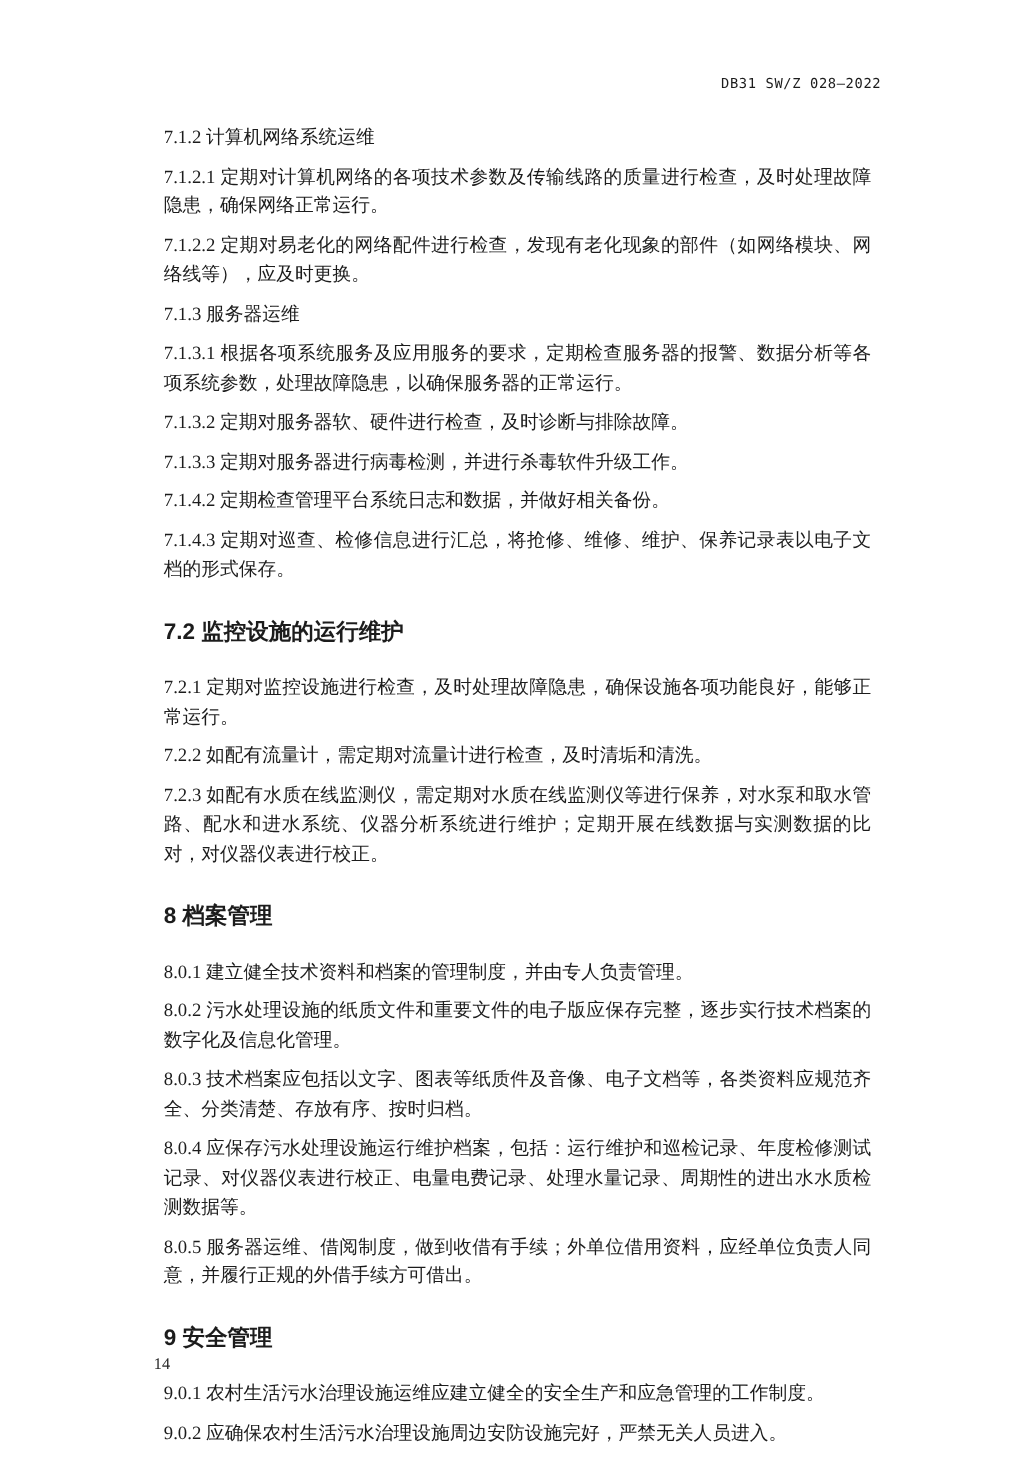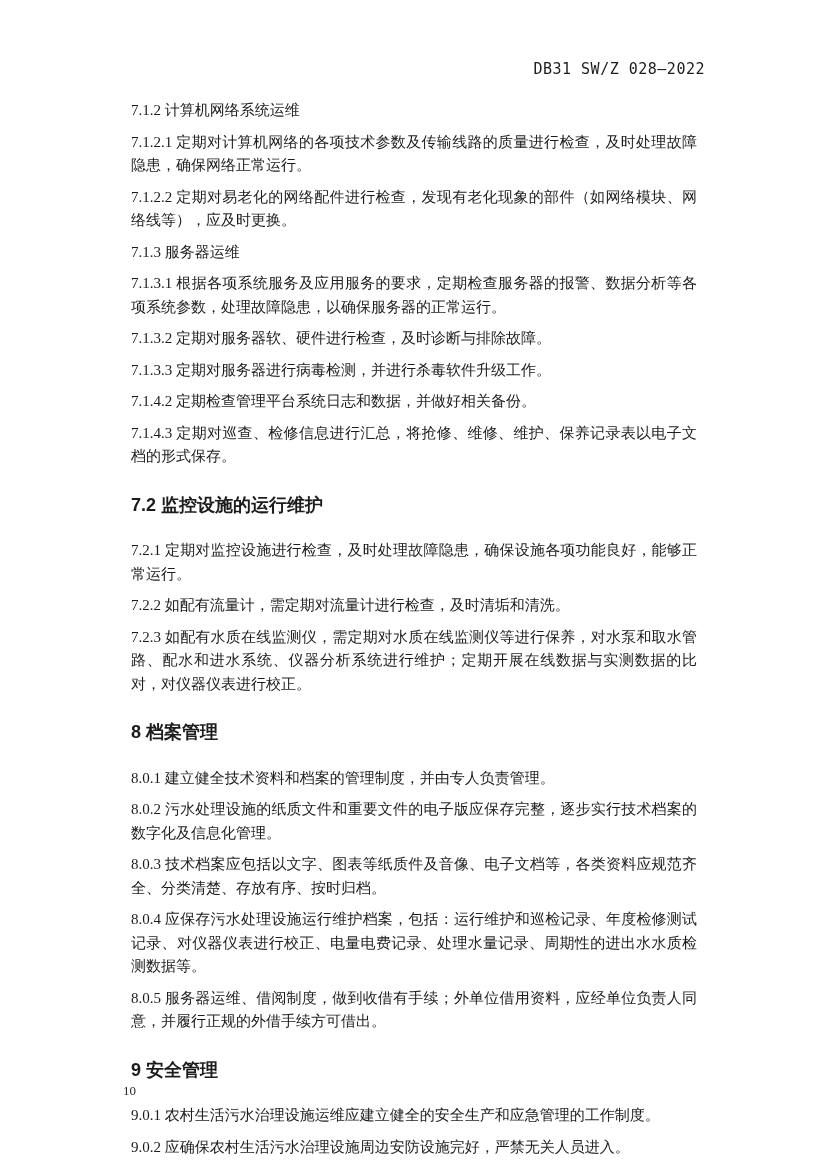--- a/index.html
+++ b/index.html
@@ -10,21 +10,21 @@
     background: #ffffff;
     overflow: hidden;
     font-family: "Liberation Serif", "DejaVu Serif", serif;
     color: #1c1c1c;
   }
   .running-header {
     position: absolute;
     top: 60px;
     right: 121px;
     font-family: "DejaVu Sans Mono", "Liberation Mono", monospace;
-    font-size: 15px;
+    font-size: 11px;
     letter-spacing: 0.5px;
     color: #1c1c1c;
     white-space: nowrap;
   }
   .doc-content {
     position: absolute;
     top: 91px;
     left: 123px;
     width: 582px;
   }
@@ -79,14 +79,14 @@
       <p class="clause">8.0.1 建立健全技术资料和档案的管理制度，并由专人负责管理。</p>
       <p class="clause">8.0.2 污水处理设施的纸质文件和重要文件的电子版应保存完整，逐步实行技术档案的数字化及信息化管理。</p>
       <p class="clause">8.0.3 技术档案应包括以文字、图表等纸质件及音像、电子文档等，各类资料应规范齐全、分类清楚、存放有序、按时归档。</p>
       <p class="clause">8.0.4 应保存污水处理设施运行维护档案，包括：运行维护和巡检记录、年度检修测试记录、对仪器仪表进行校正、电量电费记录、处理水量记录、周期性的进出水水质检测数据等。</p>
       <p class="clause">8.0.5 服务器运维、借阅制度，做到收借有手续；外单位借用资料，应经单位负责人同意，并履行正规的外借手续方可借出。</p>
       <p class="heading">9 安全管理</p>
       <p class="clause">9.0.1 农村生活污水治理设施运维应建立健全的安全生产和应急管理的工作制度。</p>
       <p class="clause">9.0.2 应确保农村生活污水治理设施周边安防设施完好，严禁无关人员进入。</p>
     </div>
 
-  <div class="page-number">10</div>
+  <div class="page-number">14</div>
 </div>
 
 </body></html>

